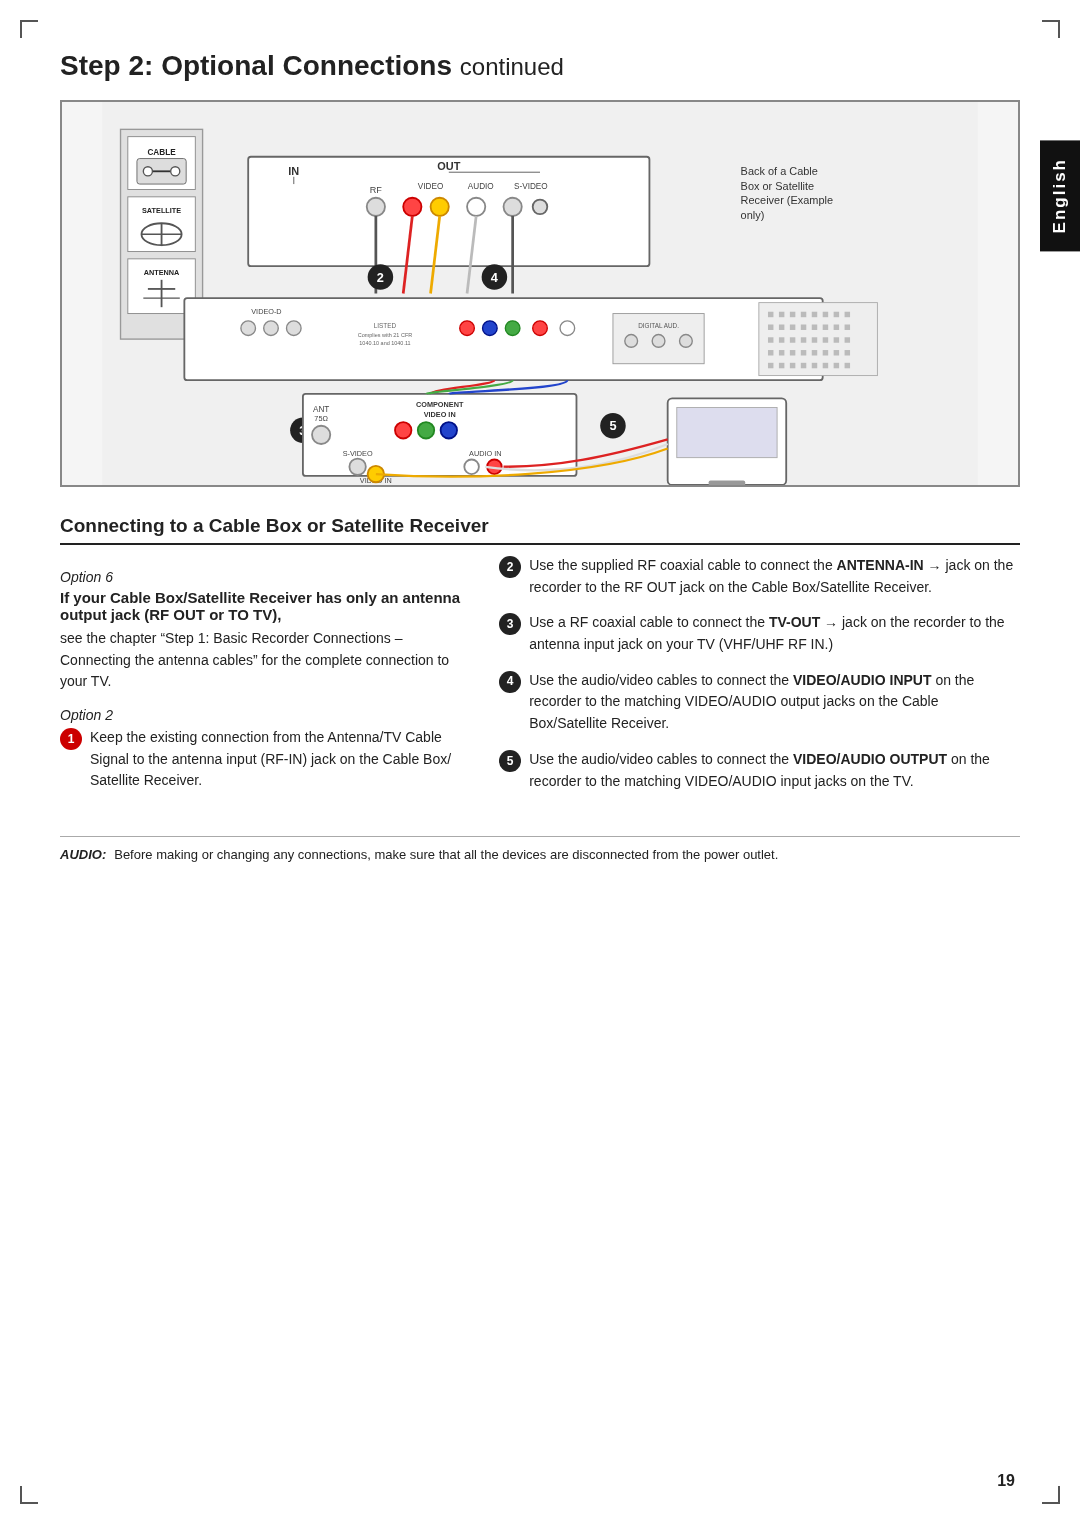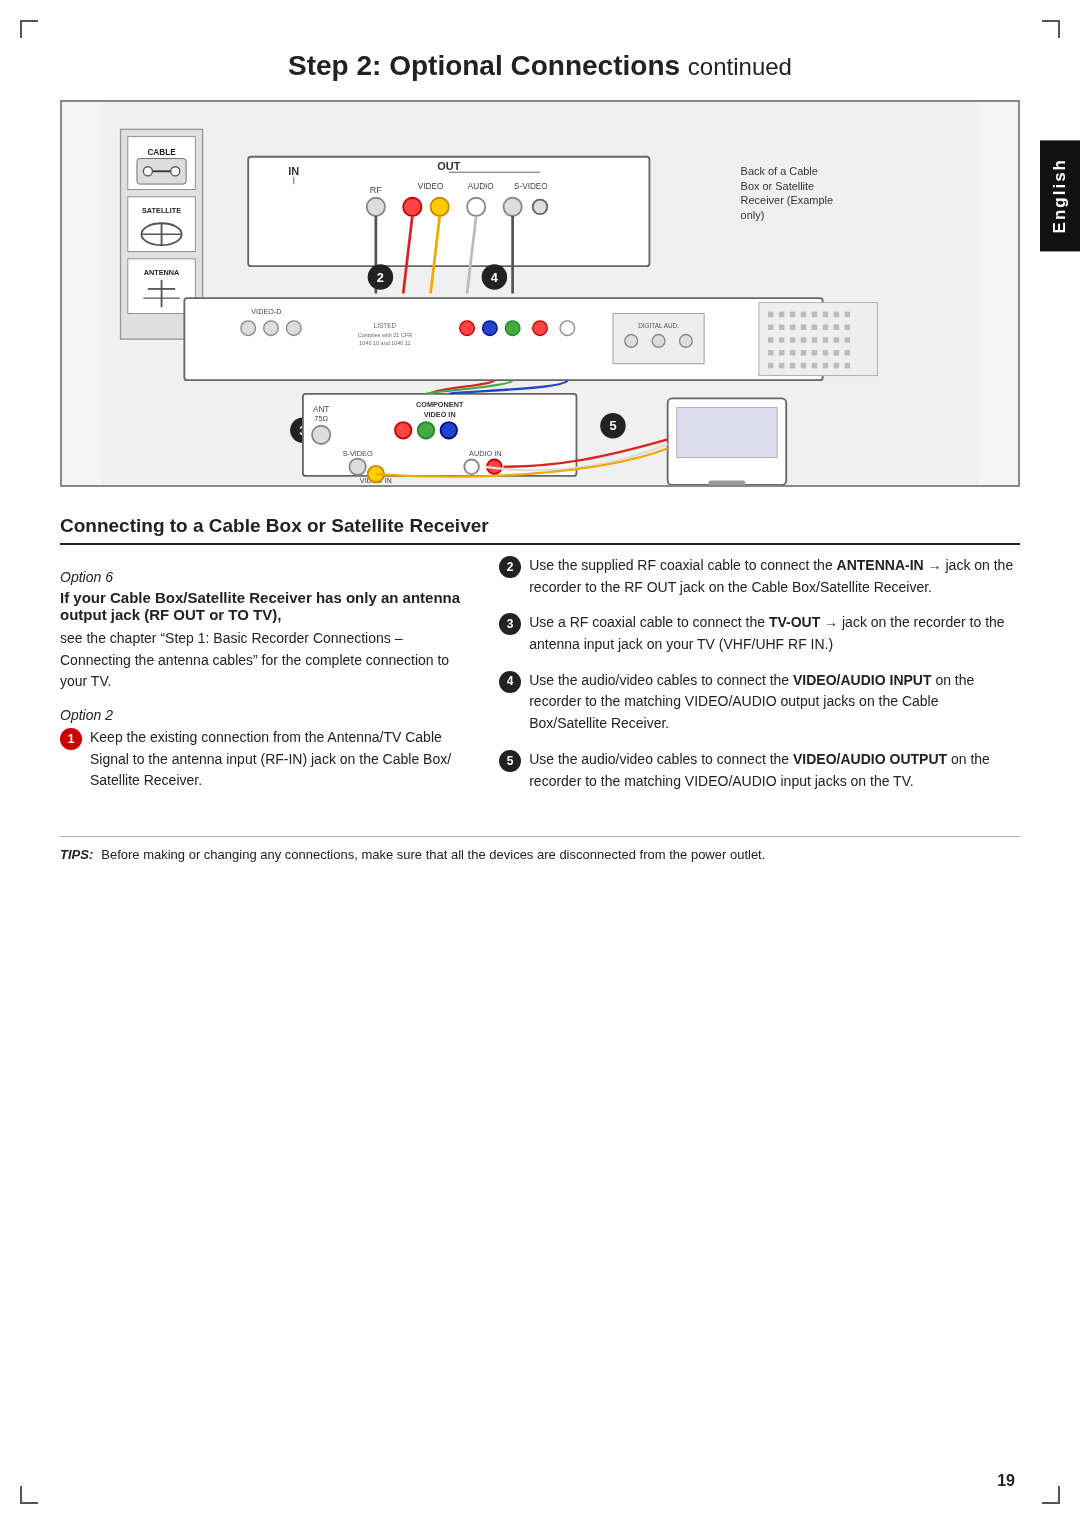--- a/index.html
+++ b/index.html
@@ -38,21 +38,20 @@
       text-orientation: mixed;
       transform: rotate(180deg);
       padding: 18px 10px;
       font-size: 17px;
       font-weight: bold;
       letter-spacing: 2px;
     }
 
     
     .page-title {
-      text-align: center;
       font-size: 28px;
       font-weight: bold;
       margin-bottom: 18px;
       margin-top: 10px;
     }
     .page-title span.continued {
       font-weight: normal;
       font-size: 24px;
     }
 
@@ -414,18 +413,18 @@
       </div>
 
       <div class="numbered-item">
         <span class="num-circle">5</span>
         <span>Use the audio/video cables to connect the <strong>VIDEO/AUDIO OUTPUT</strong> on the recorder to the matching VIDEO/AUDIO input jacks on the TV.</span>
       </div>
     </div>
   </div>
 
   <div class="tips-section">
-    <span class="tips-label">TIPS:</span>
+    <span class="tips-label">AUDIO:</span>
     <span>Before making or changing any connections, make sure that all the devices are disconnected from the power outlet.</span>
   </div>
 
   <div class="page-number">19</div>
 </div>
 
 </body></html>

